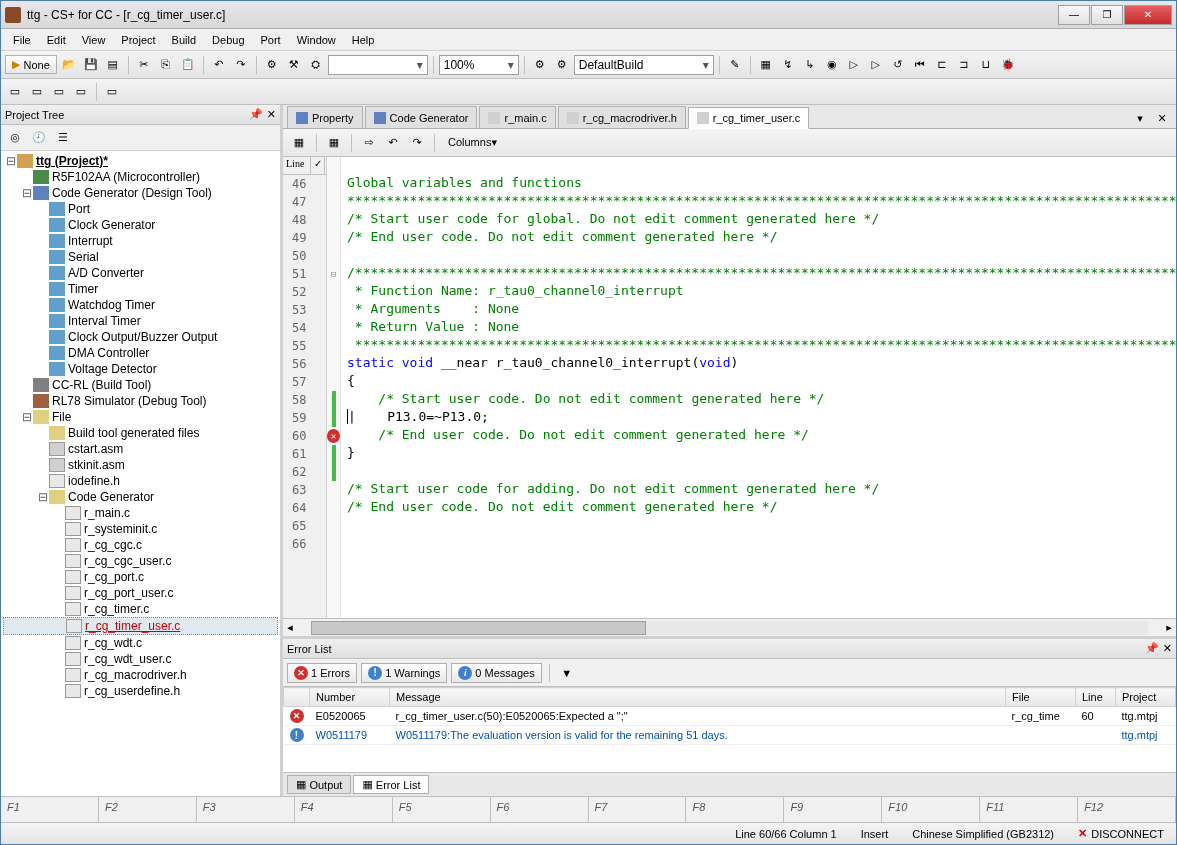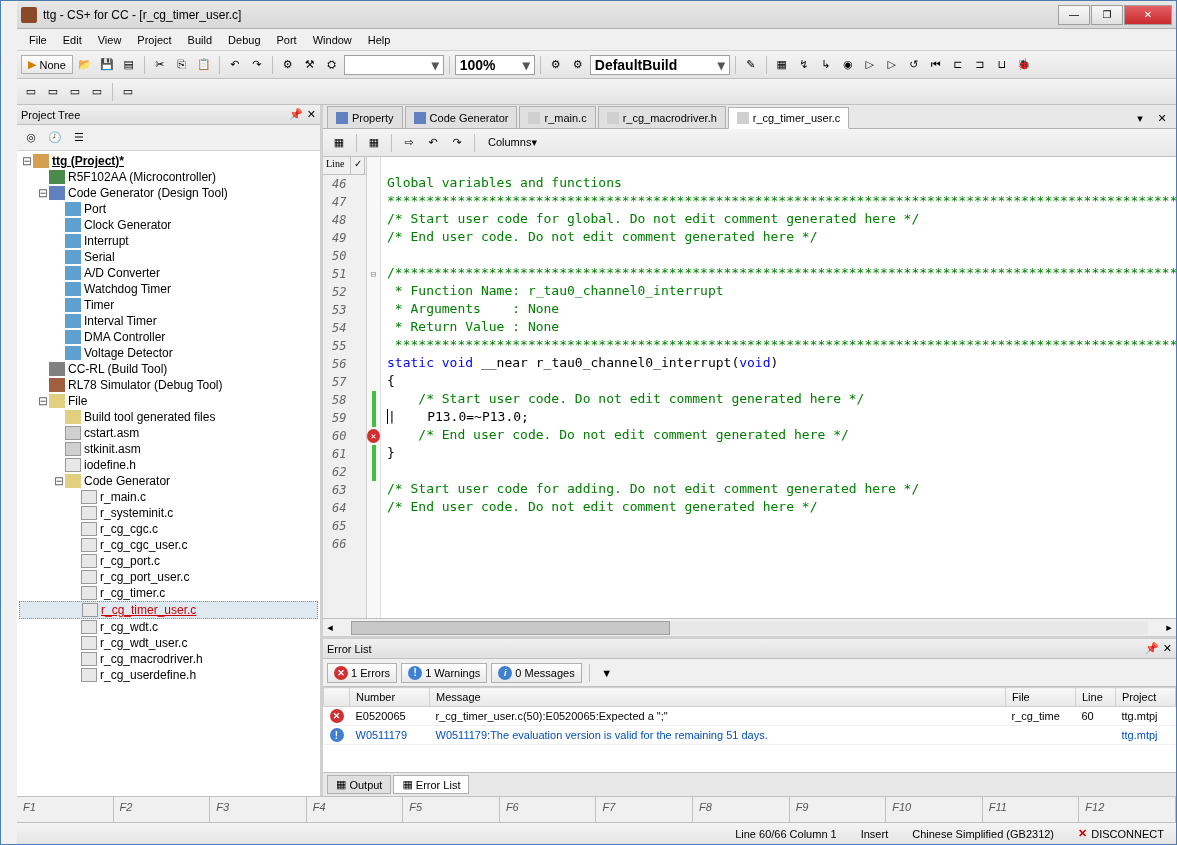--- a/index.html
+++ b/index.html
@@ -1,34 +1,34 @@
 <!DOCTYPE html>
 <html><head>
 <meta charset="utf-8">
 <style>
 * { box-sizing: border-box; margin: 0; padding: 0; }
 body { font-family: Tahoma, sans-serif; font-size: 11px; background: #f0f0f0; overflow: hidden; width: 1177px; height: 845px; }
-.window { width: 1177px; height: 845px; border: 1px solid #4a7cb0; background: #f0f0f0; display: flex; flex-direction: column; padding-left: 16px; }
+.window { width: 1177px; height: 845px; border: 1px solid #4a7cb0; background: #f0f0f0; display: flex; flex-direction: column; }
 .titlebar { height: 28px; background: linear-gradient(#e8e8e8, #d8d8d8); display: flex; align-items: center; padding: 0 4px; border-bottom: 1px solid #b0b0b0; }
 .titlebar-icon { width: 16px; height: 16px; background: #8a4a2a; border-radius: 2px; margin-right: 6px; }
 .titlebar-text { flex: 1; font-size: 12px; }
 .win-controls { display: flex; gap: 1px; }
 .win-btn { width: 32px; height: 20px; background: linear-gradient(#f8f8f8,#e0e0e0); border: 1px solid #a0a0a0; display: flex; align-items: center; justify-content: center; font-size: 10px; cursor: pointer; }
 .win-btn.close { background: linear-gradient(#e46064,#c82a2e); color: white; width: 48px; }
 .menubar { height: 22px; background: #f0f0f0; display: flex; align-items: center; padding: 0 4px; border-bottom: 1px solid #d0d0d0; }
 .menu-item { padding: 3px 8px; cursor: pointer; }
 .toolbar { height: 28px; background: linear-gradient(#f4f4f4,#e4e4e4); display: flex; align-items: center; padding: 2px 4px; gap: 2px; border-bottom: 1px solid #c0c0c0; }
 .tb-btn { width: 20px; height: 20px; border: 1px solid transparent; display: inline-flex; align-items: center; justify-content: center; cursor: pointer; font-size: 11px; }
 .tb-sep { width: 1px; height: 18px; background: #c0c0c0; margin: 0 3px; }
 .start-btn { display: flex; align-items: center; gap: 3px; padding: 2px 6px; border: 1px solid #b0b0b0; background: linear-gradient(#fff,#e8e8e8); cursor: pointer; }
-.combo { height: 20px; border: 1px solid #a0a0a0; background: white; padding: 0 18px 0 4px; font-size: 14px; position: relative; min-width: 80px; display: inline-flex; align-items: center; font-weight: bold; }
+.combo { height: 20px; border: 1px solid #a0a0a0; background: white; padding: 0 18px 0 4px; font-size: 12px; position: relative; min-width: 80px; display: inline-flex; align-items: center; }
 .combo::after { content: "▾"; position: absolute; right: 4px; color: #555; }
 .secondary-toolbar { height: 26px; background: linear-gradient(#f4f4f4,#e4e4e4); display: flex; align-items: center; padding: 2px 4px; gap: 2px; border-bottom: 1px solid #c0c0c0; }
 .main-area { flex: 1; display: flex; overflow: hidden; }
-.project-tree-panel { width: 306px; border-right: 3px solid #d0d0d0; display: flex; flex-direction: column; background: white; }
+.project-tree-panel { width: 282px; border-right: 3px solid #d0d0d0; display: flex; flex-direction: column; background: white; }
 .panel-header { height: 20px; background: linear-gradient(#f0f0f0,#e0e0e0); border-bottom: 1px solid #c0c0c0; display: flex; align-items: center; padding: 0 4px; font-size: 11px; }
 .panel-header .pin { margin-left: auto; cursor: pointer; }
 .tree-toolbar { height: 26px; background: #f0f0f0; border-bottom: 1px solid #d0d0d0; display: flex; align-items: center; gap: 4px; padding: 0 4px; }
 .tree-body { flex: 1; overflow: auto; padding: 2px; font-size: 12px; }
 .tree-item { display: flex; align-items: center; padding: 1px 2px; white-space: nowrap; cursor: pointer; }
 .tree-item.selected { background: #e0e8f0; border: 1px dotted #888; }
 .tree-item.selected-red { color: #c00; text-decoration: underline; }
 .tree-indent { display: inline-block; }
 .tree-toggle { width: 12px; display: inline-block; text-align: center; color: #666; cursor: pointer; }
 .tree-icon { width: 16px; height: 14px; display: inline-block; margin-right: 3px; }
@@ -46,21 +46,21 @@
 .editor-tab { height: 22px; padding: 0 8px; background: #e0e0e0; border: 1px solid #b0b0b0; border-bottom: none; display: flex; align-items: center; gap: 4px; cursor: pointer; font-size: 11px; }
 .editor-tab.active { background: #fff; border-bottom: 1px solid #fff; margin-bottom: -1px; }
 .tab-icon { width: 12px; height: 12px; }
 .editor-tabs .tab-controls { margin-left: auto; display: flex; gap: 2px; }
 .editor-toolbar { height: 28px; background: linear-gradient(#f4f4f4,#e8e8e8); border-bottom: 1px solid #c0c0c0; display: flex; align-items: center; padding: 0 6px; gap: 4px; }
 .code-area { flex: 1; display: flex; overflow: hidden; background: white; font-family: Consolas, monospace; font-size: 13px; }
 .gutter { width: 44px; background: #f0f0f0; border-right: 1px solid #d0d0d0; }
 .gutter-header { display: flex; border-bottom: 1px solid #c0c0c0; height: 18px; font-size: 10px; font-family: Tahoma; }
 .gutter-header > div { border-right: 1px solid #c0c0c0; padding: 1px 3px; }
 .line-row { display: flex; height: 18px; align-items: center; }
-.line-num { width: 28px; text-align: right; padding-right: 4px; color: #666; font-size: 12px; font-style: italic; }
+.line-num { width: 28px; text-align: right; padding-right: 4px; color: #666; font-size: 12px; }
 .line-marker { width: 16px; display: flex; align-items: center; justify-content: center; }
 .code-lines { flex: 1; overflow: auto; }
 .code-line { height: 18px; white-space: pre; padding-left: 6px; }
 .fold-col { width: 14px; background: #f8f8f8; border-right: 1px solid #e0e0e0; }
 .fold-mark { height: 18px; display: flex; align-items: center; justify-content: center; color: #888; font-size: 9px; }
 .c-comment { color: #008000; }
 .c-keyword { color: #0000ff; }
 .error-circle { width: 14px; height: 14px; border-radius: 50%; background: #d03030; display: inline-flex; align-items: center; justify-content: center; color: white; font-size: 9px; font-weight: bold; }
 .hscroll { height: 18px; background: #f0f0f0; border-top: 1px solid #c0c0c0; display: flex; align-items: center; }
 .hscroll-track { flex: 1; height: 14px; background: #e8e8e8; margin: 0 14px; position: relative; }
@@ -223,33 +223,39 @@
           <div class="tree-item">
             <span class="tree-indent" style="width: 32px;"></span>
             <span class="tree-toggle"></span>
             <span class="tree-icon icon-cube"></span>
             <span>A/D Converter</span>
           </div>
           <div class="tree-item">
             <span class="tree-indent" style="width: 32px;"></span>
             <span class="tree-toggle"></span>
             <span class="tree-icon icon-cube"></span>
+            <span>Timer</span>
+          </div>
+          <div class="tree-item">
+            <span class="tree-indent" style="width: 32px;"></span>
+            <span class="tree-toggle"></span>
+            <span class="tree-icon icon-cube"></span>
             <span>Watchdog Timer</span>
           </div>
           <div class="tree-item">
             <span class="tree-indent" style="width: 32px;"></span>
             <span class="tree-toggle"></span>
             <span class="tree-icon icon-cube"></span>
-            <span>Timer</span>
-          </div>
-          <div class="tree-item">
-            <span class="tree-indent" style="width: 32px;"></span>
-            <span class="tree-toggle"></span>
-            <span class="tree-icon icon-cube"></span>
             <span>Interval Timer</span>
+          </div>
+          <div class="tree-item">
+            <span class="tree-indent" style="width: 32px;"></span>
+            <span class="tree-toggle"></span>
+            <span class="tree-icon icon-cube"></span>
+            <span>Clock Output/Buzzer Output</span>
           </div>
           <div class="tree-item">
             <span class="tree-indent" style="width: 32px;"></span>
             <span class="tree-toggle"></span>
             <span class="tree-icon icon-cube"></span>
             <span>DMA Controller</span>
           </div>
           <div class="tree-item">
             <span class="tree-indent" style="width: 32px;"></span>
             <span class="tree-toggle"></span>

